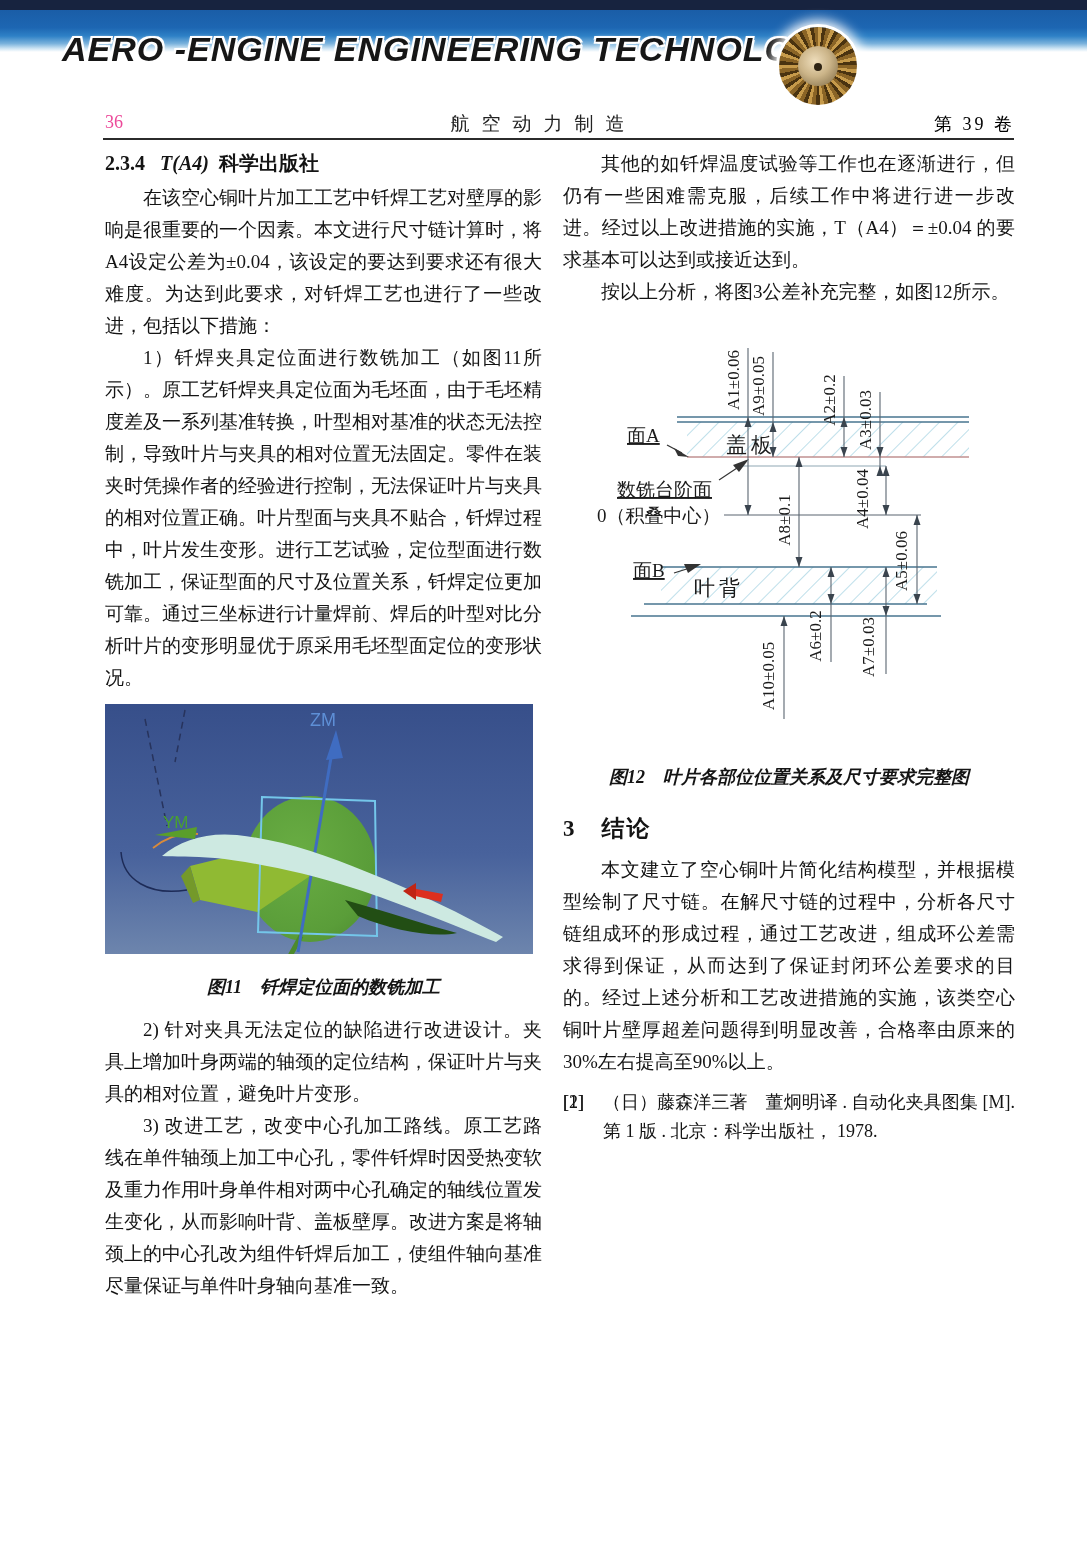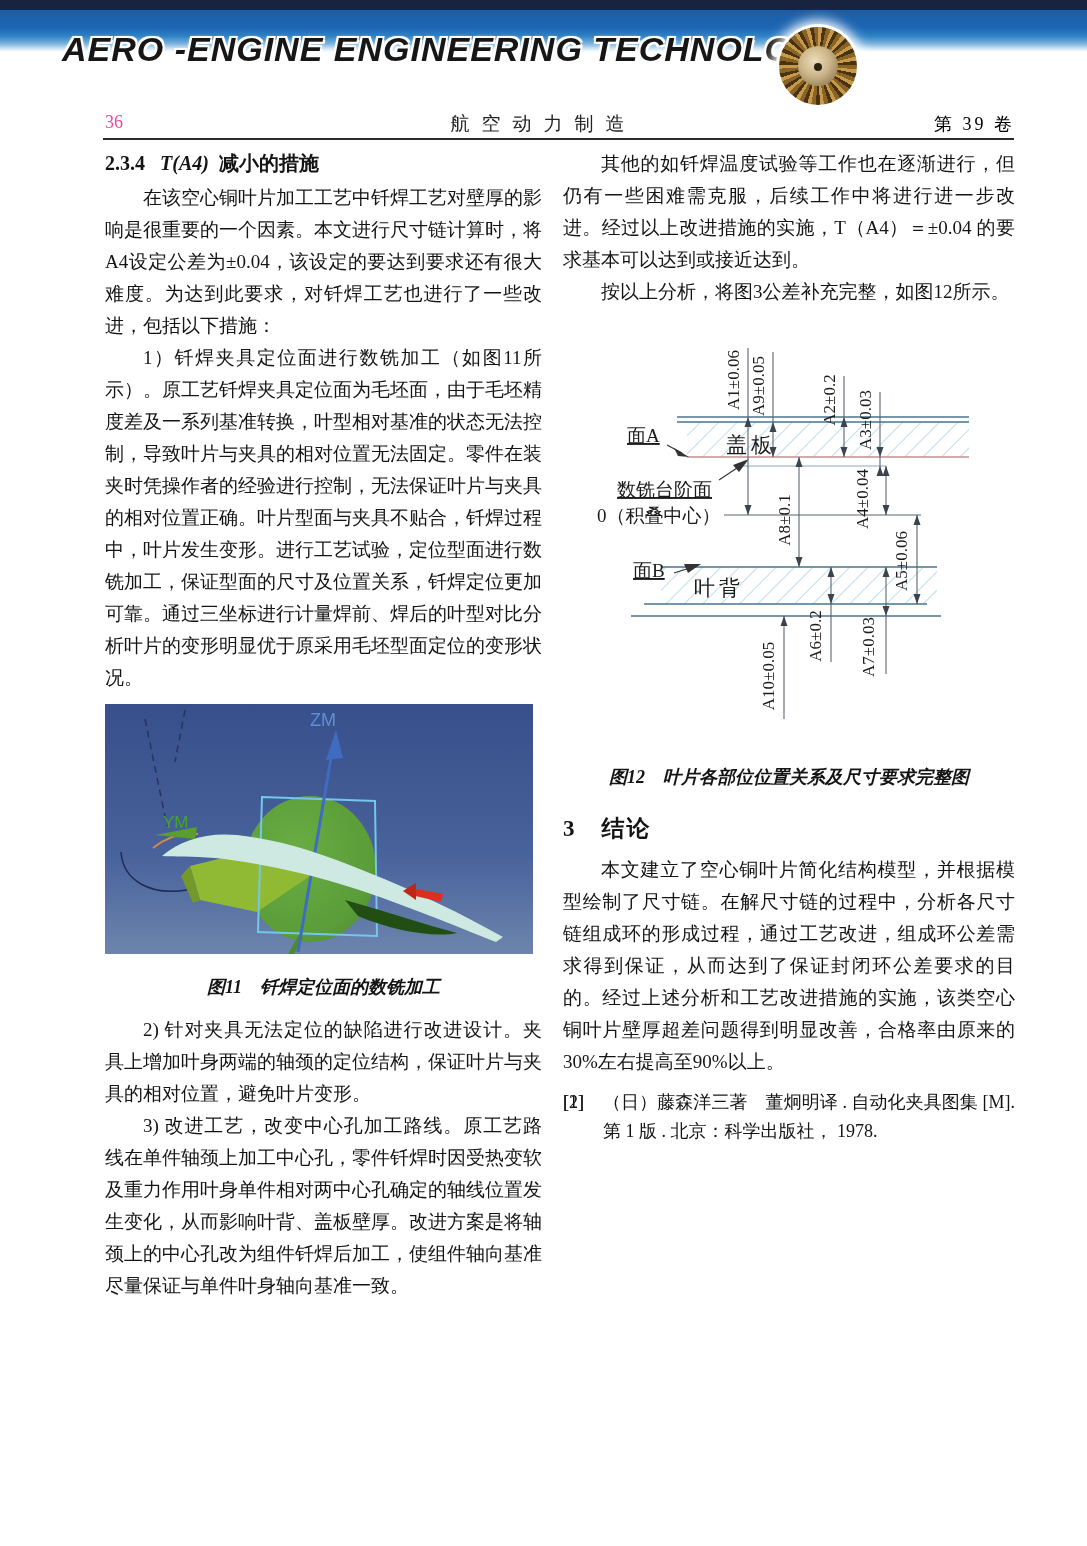--- a/index.html
+++ b/index.html
@@ -68,21 +68,21 @@
 
   <div class="pagehead-num">36</div>
   <div class="pagehead-journal">航空动力制造</div>
   <div class="pagehead-vol">第 39 卷</div>
   <div class="pagehead-rule"></div>
 
   <div class="col col-left">
     <div class="sec-head">
       <span>2.3.4</span>&nbsp;&nbsp;
       <span class="formula">T(A4)</span>&nbsp;
-      <span>减小的措施</span>
+      <span>科学出版社</span>
     </div>
     <p>在该空心铜叶片加工工艺中钎焊工艺对壁厚的影响是很重要的一个因素。本文进行尺寸链计算时，将A4设定公差为±0.04，该设定的要达到要求还有很大难度。为达到此要求，对钎焊工艺也进行了一些改进，包括以下措施：</p>
     <p>1）钎焊夹具定位面进行数铣加工（如图11所示）。原工艺钎焊夹具定位面为毛坯面，由于毛坯精度差及一系列基准转换，叶型相对基准的状态无法控制，导致叶片与夹具的相对位置无法固定。零件在装夹时凭操作者的经验进行控制，无法保证叶片与夹具的相对位置正确。叶片型面与夹具不贴合，钎焊过程中，叶片发生变形。进行工艺试验，定位型面进行数铣加工，保证型面的尺寸及位置关系，钎焊定位更加可靠。通过三坐标进行计量焊前、焊后的叶型对比分析叶片的变形明显优于原采用毛坯型面定位的变形状况。</p>
 
     <svg class="fig11" viewBox="0 0 428 250">
       <defs>
         <linearGradient id="f11bg" x1="0" y1="0" x2="0" y2="1">
           <stop offset="0" stop-color="#374f8a"></stop>
             <stop offset="0.6" stop-color="#48629c"></stop>
             <stop offset="1" stop-color="#6d85ad"></stop>

